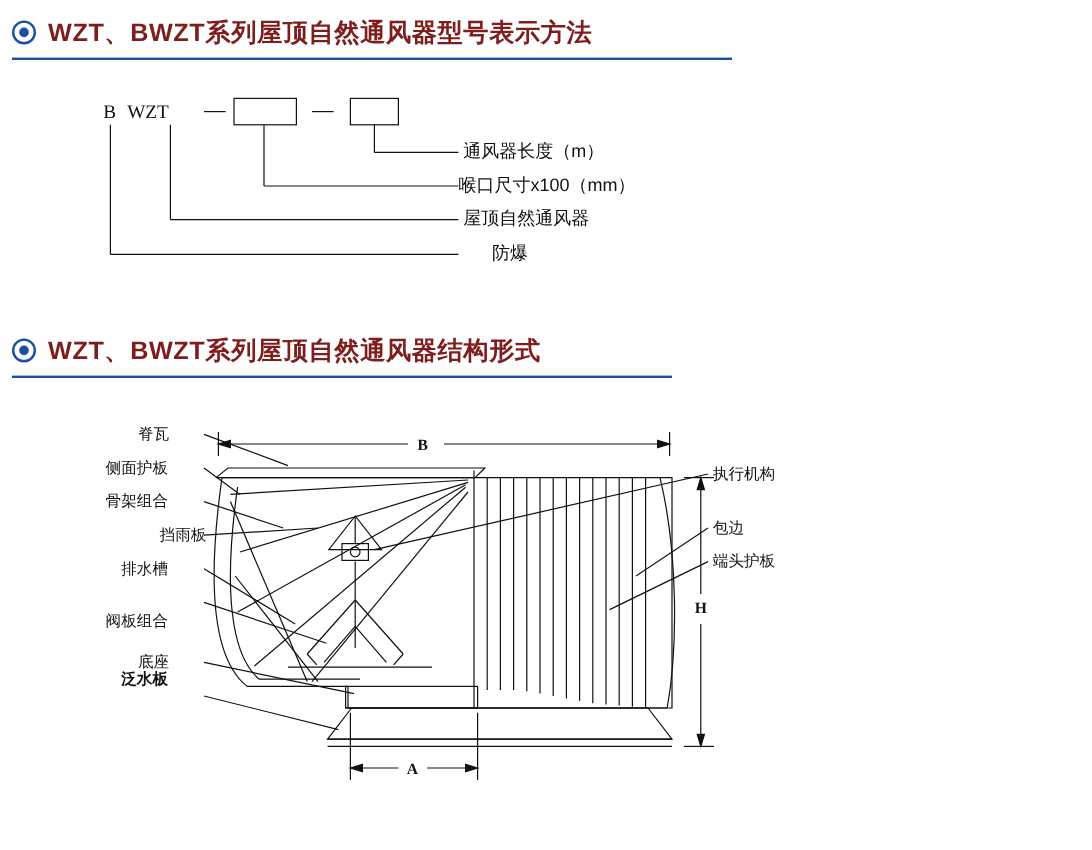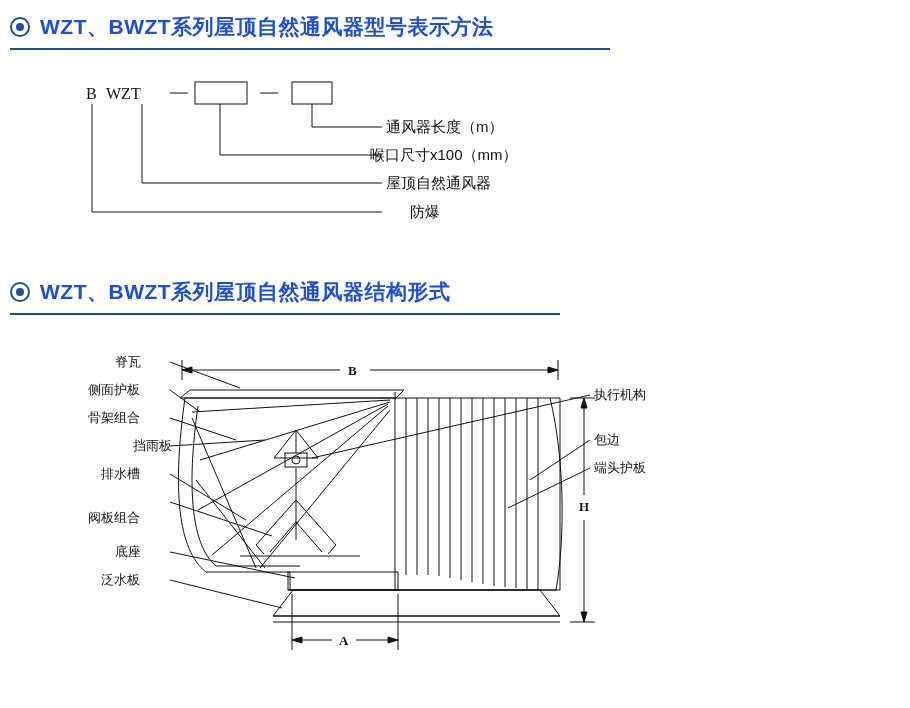--- a/index.html
+++ b/index.html
@@ -39,21 +39,21 @@
     top: 50%;
     transform: translate(-50%, -50%);
     width: 8px;
     height: 8px;
     border-radius: 50%;
     background: #1b4fa0;
   }
   .section-head .title {
     font-size: 21px;
     font-weight: bold;
-    color: #1d4ed8;
+    color: #7f1d1d;
     letter-spacing: 0.5px;
     white-space: nowrap;
   }
   .head-rule {
     position: absolute;
     height: 2px;
     background: #1b4fa0;
   }
 
   
@@ -103,21 +103,21 @@
 
       <line x1="22" y1="34" x2="22" y2="142"></line>
       <line x1="22" y1="142" x2="312" y2="142"></line>
     </g>
   </svg>
 
   <span class="lbl serif" style="left:16px; top:16px; font-size:16px;">B</span>
   <span class="lbl serif" style="left:36px; top:16px; font-size:16px;">WZT</span>
 
   <span class="lbl" style="left:316px; top:49px; font-size:15px;">通风器长度（m）</span>
-  <span class="lbl" style="left:300px; top:77px; font-size:15px;">喉口尺寸x100（mm）</span>
+  <span class="lbl" style="left:312px; top:77px; font-size:15px;">喉口尺寸x100（mm）</span>
   <span class="lbl" style="left:316px; top:105px; font-size:15px;">屋顶自然通风器</span>
   <span class="lbl" style="left:316px; top:134px; font-size:15px;padding-left:24px;">防爆</span>
 </div>
 
 <div class="section-head" style="left:10px; top:278px;">
   <span class="bullet"></span>
   <span class="title">WZT、BWZT系列屋顶自然通风器结构形式</span>
 </div>
 <div class="head-rule" style="left:10px; top:313px; width:550px;"></div>
 
@@ -227,21 +227,21 @@
     </g>
   </svg>
 
   <span class="lbl" style="left:55px; top:15px;">脊瓦</span>
   <span class="lbl" style="left:28px; top:43px;">侧面护板</span>
   <span class="lbl" style="left:28px; top:71px;">骨架组合</span>
   <span class="lbl" style="left:41px; top:99px;margin-left:32px;">挡雨板</span>
   <span class="lbl" style="left:41px; top:127px;">排水槽</span>
   <span class="lbl" style="left:28px; top:155px;margin-top:16px;">阀板组合</span>
   <span class="lbl" style="left:55px; top:205px;">底座</span>
-  <span class="lbl" style="left:41px; top:233px;">泛水板</span>
+  <span class="lbl" style="left:41px; top:219px;font-weight:bold;">泛水板</span>
 
   <span class="lbl" style="left:534px; top:48px;">执行机构</span>
   <span class="lbl" style="left:534px; top:93px;">包边</span>
   <span class="lbl" style="left:534px; top:121px;">端头护板</span>
 
   <span class="lbl serif bold" style="left:288px; top:24px; font-size:13px;">B</span>
   <span class="lbl serif bold" style="left:519px; top:160px; font-size:13px;">H</span>
   <span class="lbl serif bold" style="left:279px; top:294px; font-size:13px;">A</span>
 </div>
 

